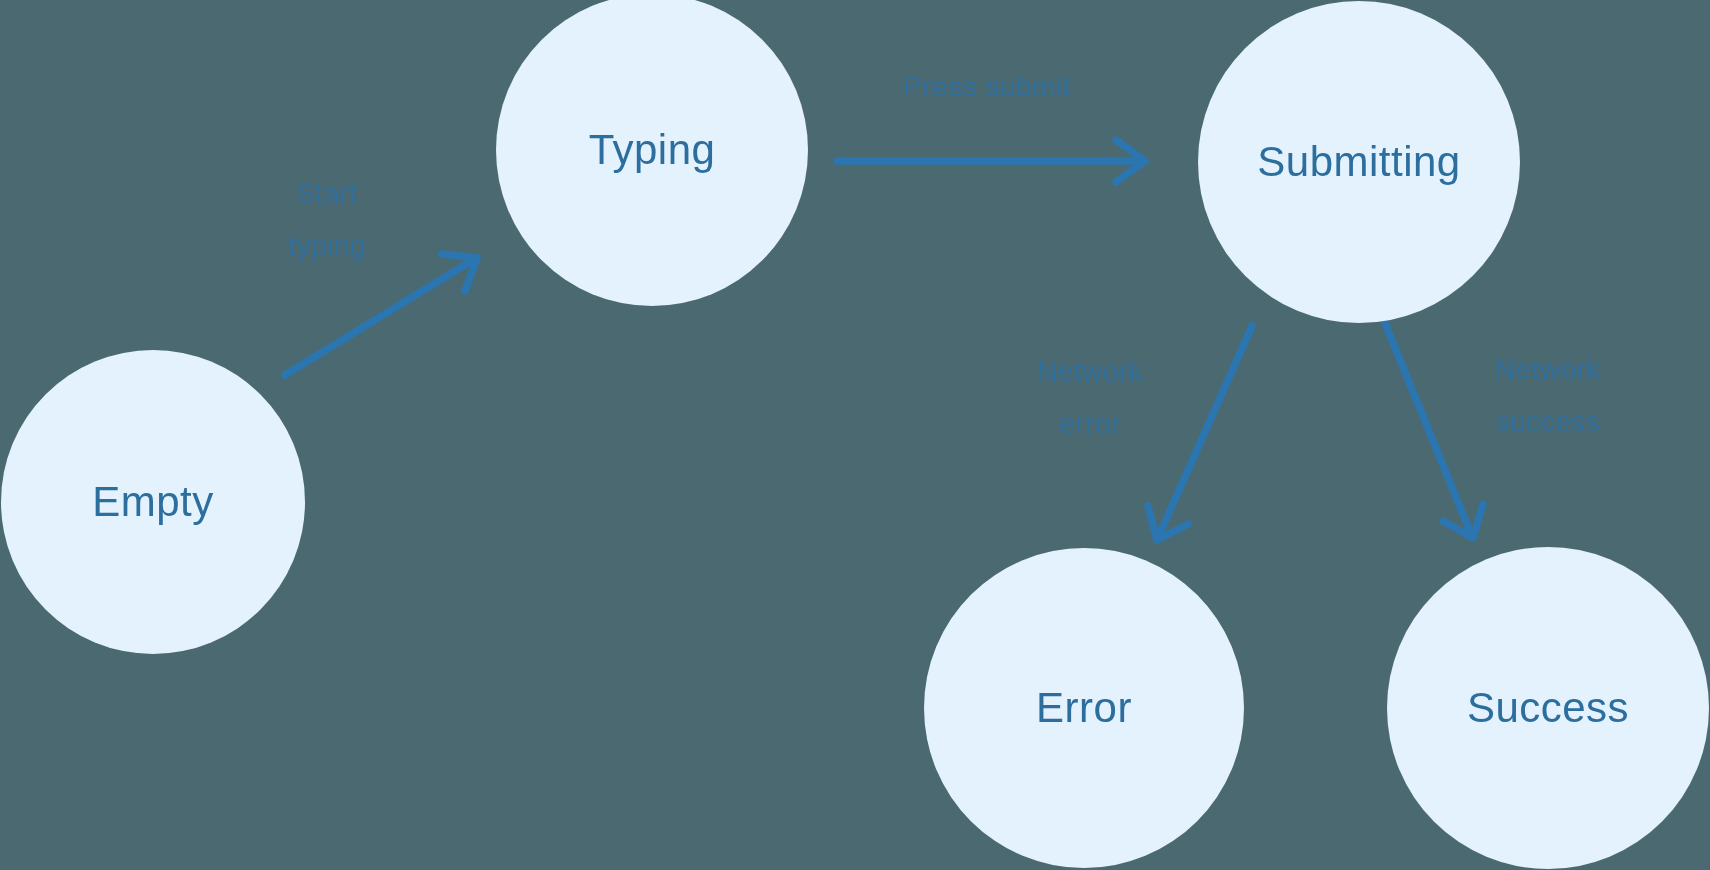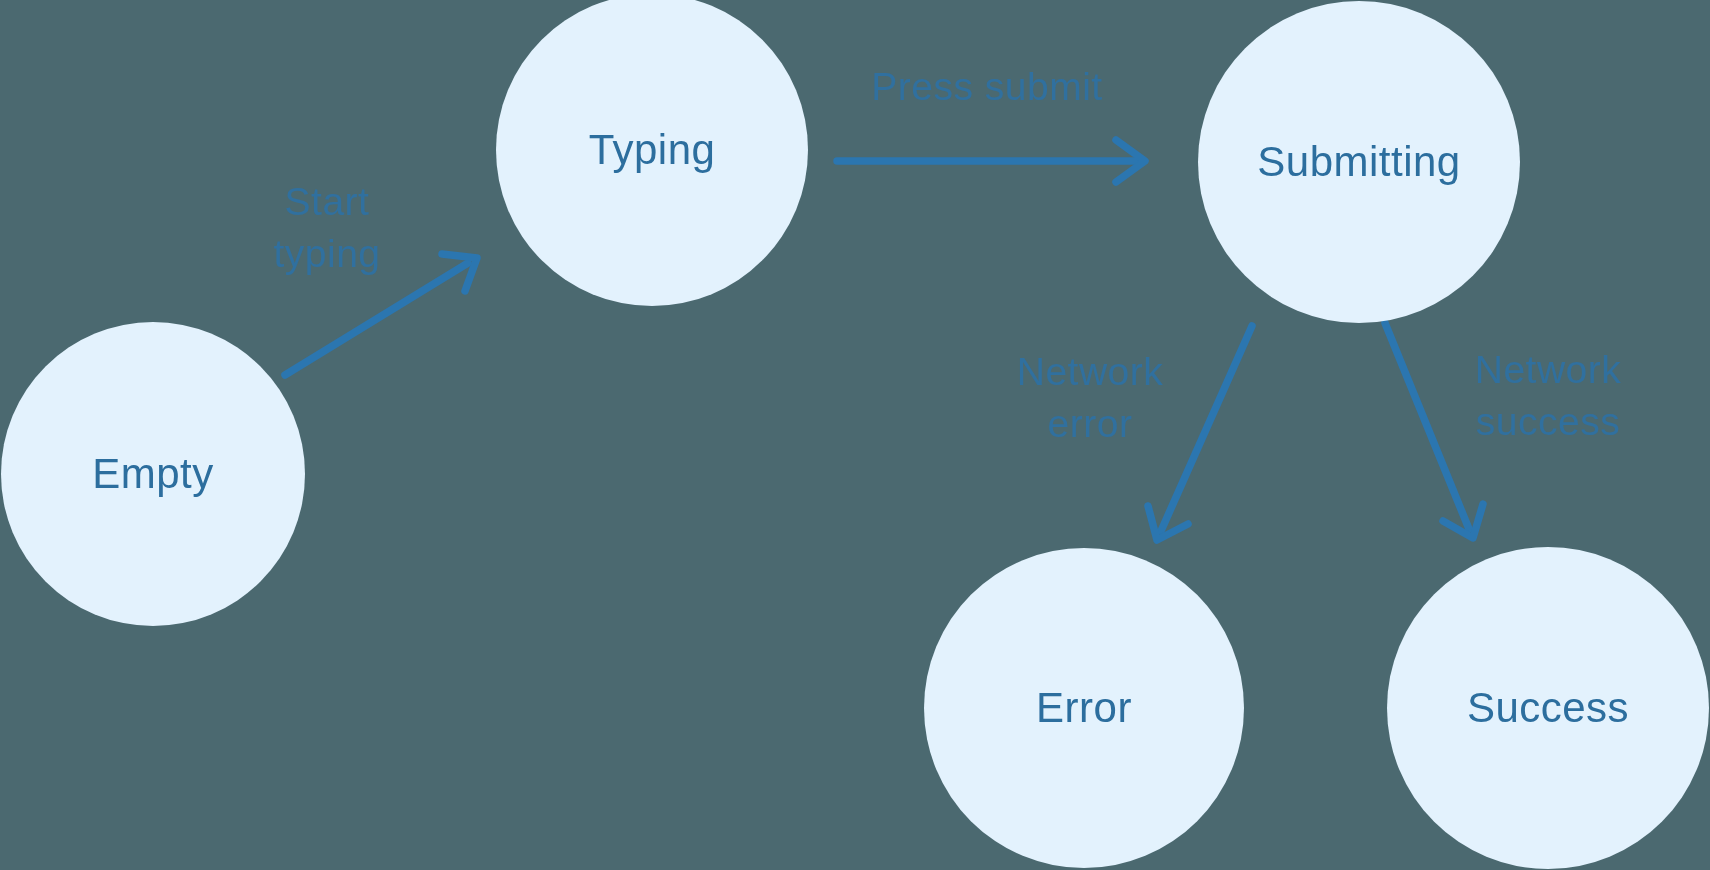--- a/index.html
+++ b/index.html
@@ -43,37 +43,37 @@
     align-items: center;
     justify-content: center;
   }
   .node-label {
     color: var(--node-text);
     font-size: 42px;
     font-weight: 500;
     letter-spacing: 0.5px;
     white-space: nowrap;
   }
-  .node-empty      { left: 1px;    top: 322px; width: 304px; height: 304px; }
+  .node-empty      { left: 1px;    top: 350px; width: 304px; height: 304px; }
   .node-typing     { left: 496px;  top: -6px;  width: 312px; height: 312px; }
   .node-submitting { left: 1198px; top: 1px;   width: 322px; height: 322px; }
   .node-error      { left: 924px;  top: 548px; width: 320px; height: 320px; }
   .node-success    { left: 1387px; top: 547px; width: 322px; height: 322px; }
   .edge-label {
     position: absolute;
     width: 300px;
     text-align: center;
     color: var(--edge-label);
-    font-size: 39px;
+    font-size: 28px;
     font-weight: 500;
     letter-spacing: 0.5px;
     line-height: 52px;
     white-space: nowrap;
   }
-  .label-start-typing    { left: 177px;  top: 176px; }
+  .label-start-typing    { left: 177px;  top: 168px; }
   .label-press-submit    { left: 837px;  top: 61px;  }
   .label-network-error   { left: 940px;  top: 346px; }
   .label-network-success { left: 1398px; top: 344px; }
 </style>
 </head>
 <body>
 
 <div class="canvas">
 
   <svg class="edges-layer" viewBox="0 0 1710 870" xmlns="http://www.w3.org/2000/svg">

